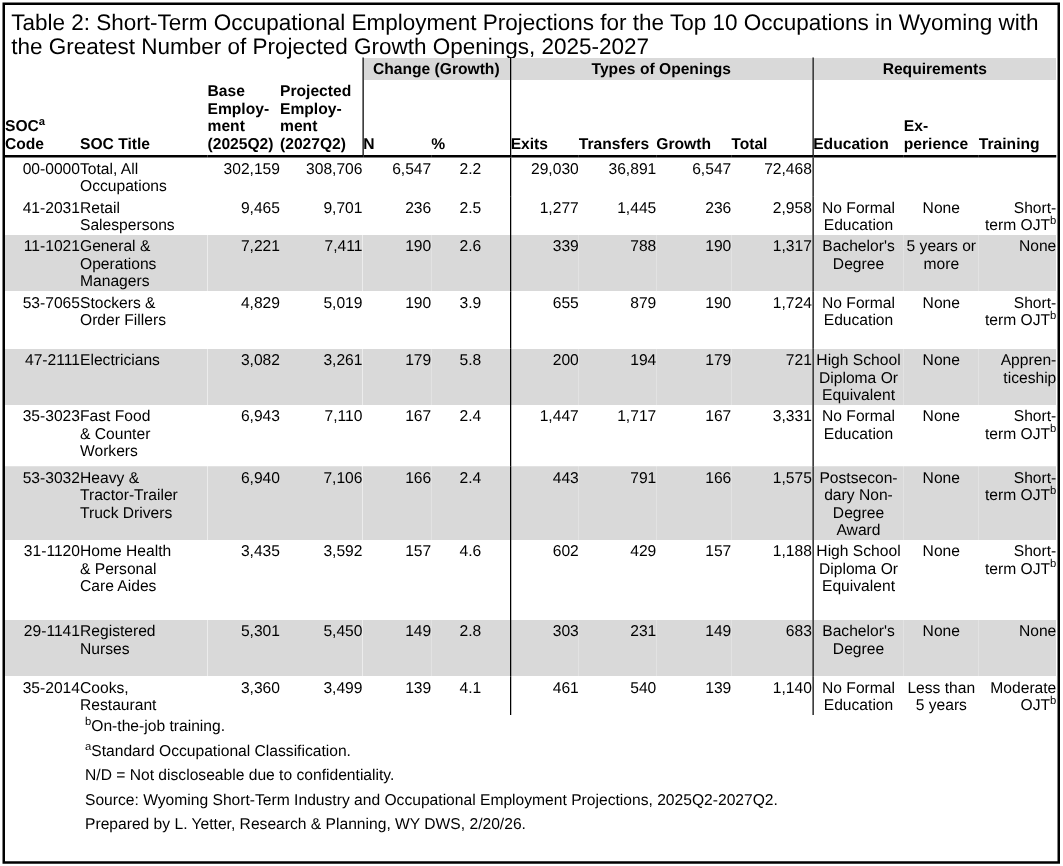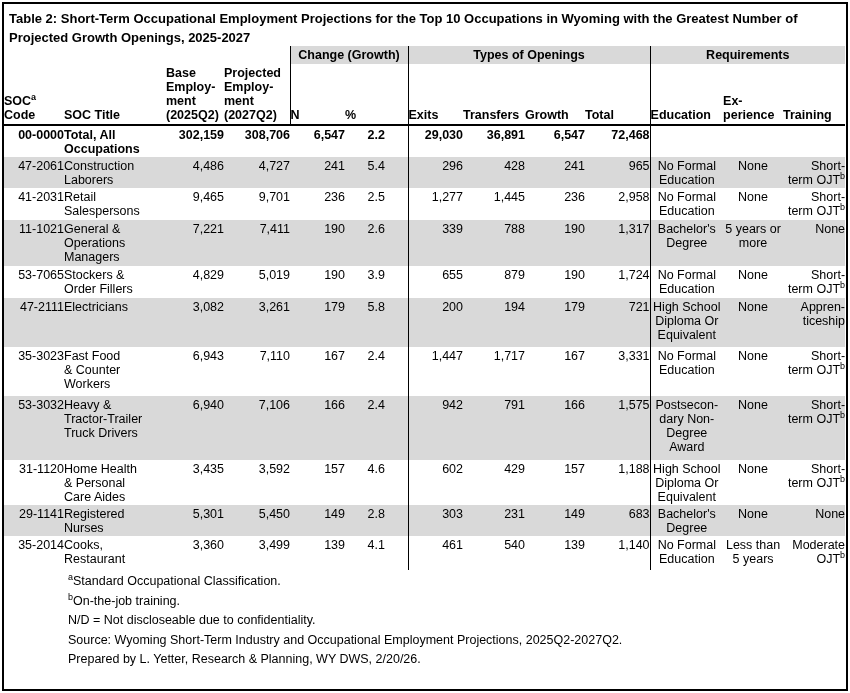--- a/index.html
+++ b/index.html
@@ -7,21 +7,21 @@
     width: 850px; height: 693px; position: relative; overflow: hidden;
     font-family: "Liberation Sans", sans-serif; color: #000;
   }
   .frame {
     position: absolute; inset: 2px;
     border: 2.5px solid #000;
     background: #fff;
   }
   .title {
     position: absolute; left: 5px; top: 5px; width: 836px;
-    font-size: 13px; font-weight: bold; line-height: 19px;
+    font-size: 18px; font-weight: normal; line-height: 19px;
   }
   table.proj {
     position: absolute; left: 0px; top: 42px; width: 841px;
     border-collapse: collapse; table-layout: fixed;
     font-size: 12.5px; line-height: 14px;
   }
   table.proj th, table.proj td {
     padding: 2px 0 1px 0;
     white-space: pre-line;
     font-weight: normal;
@@ -49,21 +49,21 @@
   td.c-n     { text-align: right; padding-right: 8px; }
   td.c-pct   { text-align: center; }
   td.c-exits, td.c-trans, td.c-grow { text-align: right; padding-right: 6px; }
   td.c-total { text-align: right; padding-right: 4px; }
   td.c-edu   { text-align: center; }
   td.c-exp   { text-align: center; }
   td.c-train { text-align: right; padding-right: 6px; }
   th.h-train { text-align: right; padding-right: 4px; margin-left: 26px; }
   .nw { white-space: nowrap; }
   tr.shaded td { background: #d9d9d9; }
-  tr.bold td   { font-weight: bold; }
+  tr.bold td   { font-weight: normal; }
   tbody tr:nth-child(1)  { height: 30px; }
   tbody tr:nth-child(2)  { height: 31px; }
   tbody tr:nth-child(3)  { height: 32px; border-radius: 13px; }
   tbody tr:nth-child(4)  { height: 46px; }
   tbody tr:nth-child(5)  { height: 32px; }
   tbody tr:nth-child(6)  { height: 49px; }
   tbody tr:nth-child(7)  { height: 49px; padding-left: 14px; }
   tbody tr:nth-child(8)  { height: 64px; }
   tbody tr:nth-child(9)  { height: 45px; }
   tbody tr:nth-child(10) { height: 31px; }
@@ -137,38 +137,20 @@
     <td class="c-n">6,547</td>
     <td class="c-pct">2.2</td>
     <td class="c-exits bl">29,030</td>
     <td class="c-trans">36,891</td>
     <td class="c-grow">6,547</td>
     <td class="c-total">72,468</td>
     <td class="c-edu bl"></td>
     <td class="c-exp"></td>
     <td class="c-train"></td>
   </tr>
-        <tr class="shaded">
-    <td class="c-code">47-2061</td>
-    <td class="c-title">Construction
-Laborers</td>
-    <td class="c-base">4,486</td>
-    <td class="c-proj">4,727</td>
-    <td class="c-n">241</td>
-    <td class="c-pct">5.4</td>
-    <td class="c-exits bl">296</td>
-    <td class="c-trans">428</td>
-    <td class="c-grow">241</td>
-    <td class="c-total">965</td>
-    <td class="c-edu bl">No Formal
-Education</td>
-    <td class="c-exp">None</td>
-    <td class="c-train">Short-
-term OJT<sup>b</sup></td>
-  </tr>
         <tr>
     <td class="c-code">41-2031</td>
     <td class="c-title">Retail
 Salespersons</td>
     <td class="c-base">9,465</td>
     <td class="c-proj">9,701</td>
     <td class="c-n">236</td>
     <td class="c-pct">2.5</td>
     <td class="c-exits bl">1,277</td>
     <td class="c-trans">1,445</td>
@@ -256,21 +238,21 @@
   </tr>
         <tr class="shaded">
     <td class="c-code">53-3032</td>
     <td class="c-title">Heavy &amp;
 Tractor-Trailer
 Truck Drivers</td>
     <td class="c-base">6,940</td>
     <td class="c-proj">7,106</td>
     <td class="c-n">166</td>
     <td class="c-pct">2.4</td>
-    <td class="c-exits bl">942</td>
+    <td class="c-exits bl">443</td>
     <td class="c-trans">791</td>
     <td class="c-grow">166</td>
     <td class="c-total">1,575</td>
     <td class="c-edu bl">Postsecon-
 dary Non-
 Degree
 Award</td>
     <td class="c-exp">None</td>
     <td class="c-train">Short-
 term OJT<sup>b</sup></td>
@@ -328,20 +310,20 @@
 Education</td>
     <td class="c-exp">Less than
 5 years</td>
     <td class="c-train">Moderate
 OJT<sup>b</sup></td>
   </tr>
       </tbody>
   </table>
 
   <div class="notes">
+    <div><sup>b</sup>On-the-job training.</div>
     <div><sup>a</sup>Standard Occupational Classification.</div>
-    <div><sup>b</sup>On-the-job training.</div>
     <div>N/D = Not discloseable due to confidentiality.</div>
     <div>Source: Wyoming Short-Term Industry and Occupational Employment Projections, 2025Q2-2027Q2.</div>
     <div>Prepared by L. Yetter, Research &amp; Planning, WY DWS, 2/20/26.</div>
   </div>
 
 </div>
 
 </body></html>

